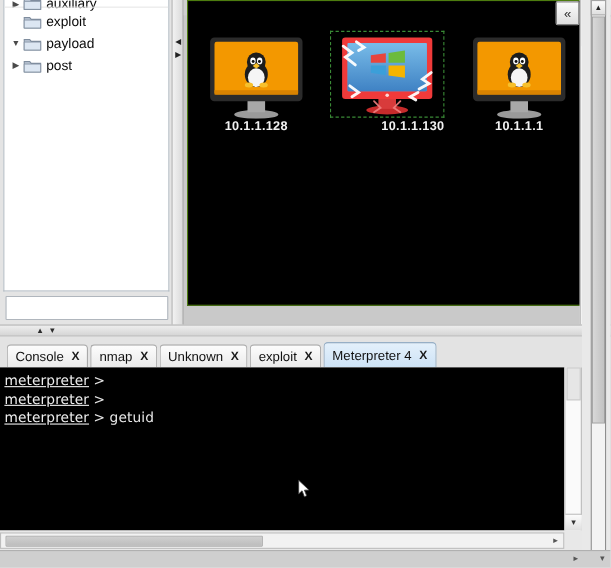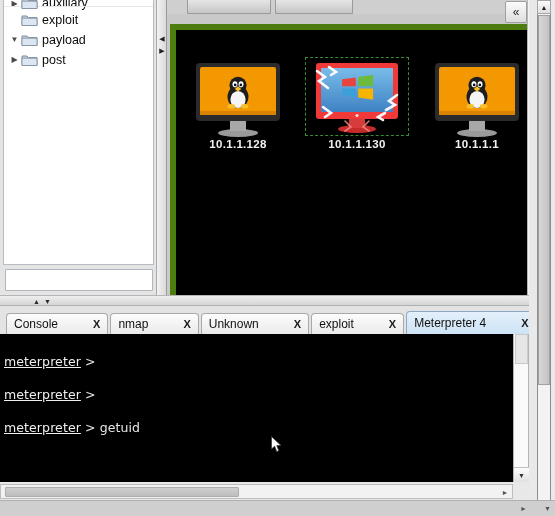--- a/index.html
+++ b/index.html
@@ -121,24 +121,24 @@
     border-radius: 5px 5px 0 0;
     font-size: 9px; color: #555;
     text-align: center;
     line-height: 26px;
     overflow: hidden;
   }
   #gtab-0 { left: 20px; width: 84px; }
   #gtab-1 { left: 108px; width: 78px; }
 
   #graph-canvas {
-    position: absolute; left: 3px; top: 24px;
+    position: absolute; left: 3px; top: 0;
     width: 370px; height: 278px;
     background: #000000;
-    border: 6px solid #4d7c0f;
+    border: 1px solid #4d7c0f;
     overflow: hidden;
   }
 
   .host {
     position: absolute;
     width: 104px;
     text-align: center;
   }
   .host .screen-wrap {
     position: relative;
@@ -250,21 +250,20 @@
     display: flex; align-items: center;
     padding: 0 7px;
     margin-right: 2px;
     background: linear-gradient(to bottom,#fdfdfd,#eaeaea);
     border: 1px solid #a9a9a9;
     border-bottom: none;
     border-radius: 4px 4px 0 0;
     font-size: 12px; color: #111;
     white-space: nowrap;
     cursor: pointer;
-    gap: 28px;
   }
   .tab.active {
     background: linear-gradient(to bottom,#e4f0fb,#cde3f6);
     border-color: #8ea9c2;
     height: 23px;
   }
   .tab .tab-x {
     margin-left: 7px;
     font-size: 11px; font-weight: bold;
     color: #1a1a1a;
@@ -278,21 +277,20 @@
     overflow: hidden;
     padding: 4px 0 0 4px;
   }
   .cline {
     font-family: "DejaVu Sans", sans-serif;
     font-size: 12.5px;
     color: #e8e8e8;
     line-height: 16.8px;
     white-space: pre;
     letter-spacing: .1px;
-    margin-top: 16px;
   }
   .cline .prompt-word {
     text-decoration: underline;
     color: #efefef;
   }
   .cline .err-mark { color: #d01f1f; font-weight: bold; }
 
   #mouse-cursor {
     position: absolute; left: 271px; top: 436px;
     width: 12px; height: 17px;
@@ -488,21 +486,21 @@
                 <circle cx="3" cy="-6.4" r="1.4" fill="#111"></circle>
                 <path d="M-3.4 -2.2 L0 -5 L3.4 -2.2 L0 0.4 Z" fill="#f7c02b"></path>
                 <ellipse cx="-7" cy="16" rx="4" ry="2.4" fill="#f7c02b"></ellipse>
                 <ellipse cx="7" cy="16" rx="4" ry="2.4" fill="#f7c02b"></ellipse>
               </g>
             </svg>
           </div>
           <div class="ip">10.1.1.128</div>
         </div>
 
-        <div class="host selected" style="left:129px; top:25px;">
+        <div class="host selected" style="left:129px; top:25px;text-align:right;">
           <div class="screen-wrap">
             <svg width="104" height="82" viewBox="0 0 104 82">
               <ellipse cx="52" cy="74" rx="19" ry="4" fill="#c62b2b"></ellipse>
               <rect x="44" y="60" width="16" height="13" fill="#d83b3b"></rect>
               <rect x="11" y="8" width="82" height="56" rx="3" fill="#f03a3a"></rect>
               <rect x="16" y="13" width="72" height="44" rx="1" fill="#5fa8dd"></rect>
               <rect x="16" y="13" width="72" height="44" rx="1" fill="url(#skyg)"></rect>
               <defs>
                 <linearGradient id="skyg" x1="0" y1="0" x2="0" y2="1">
                   <stop offset="0%" stop-color="#79bce8"></stop>

